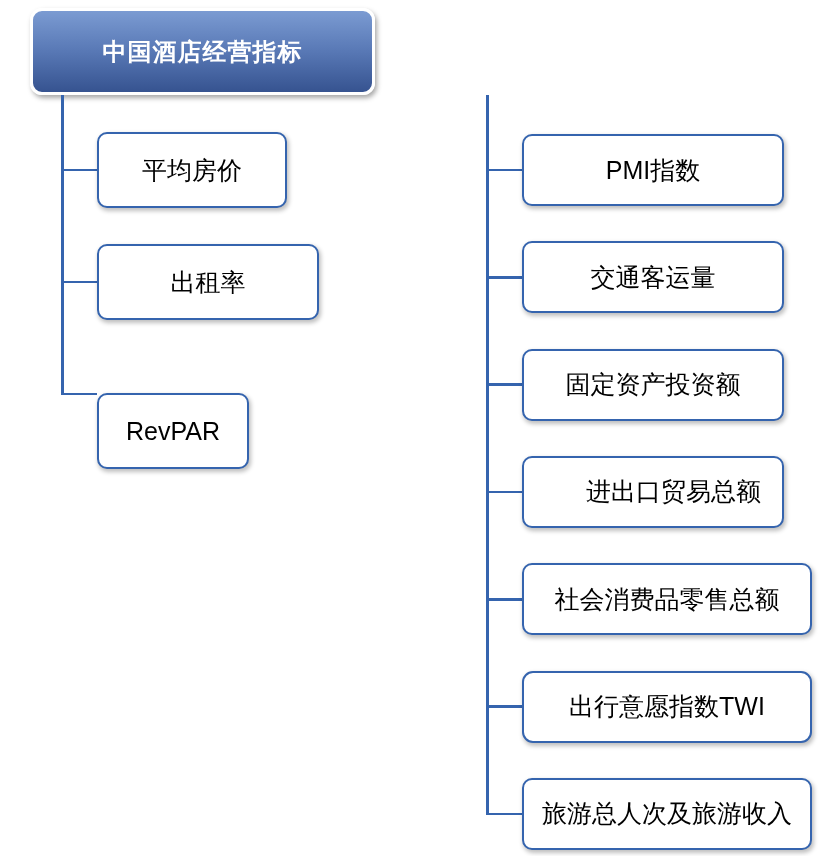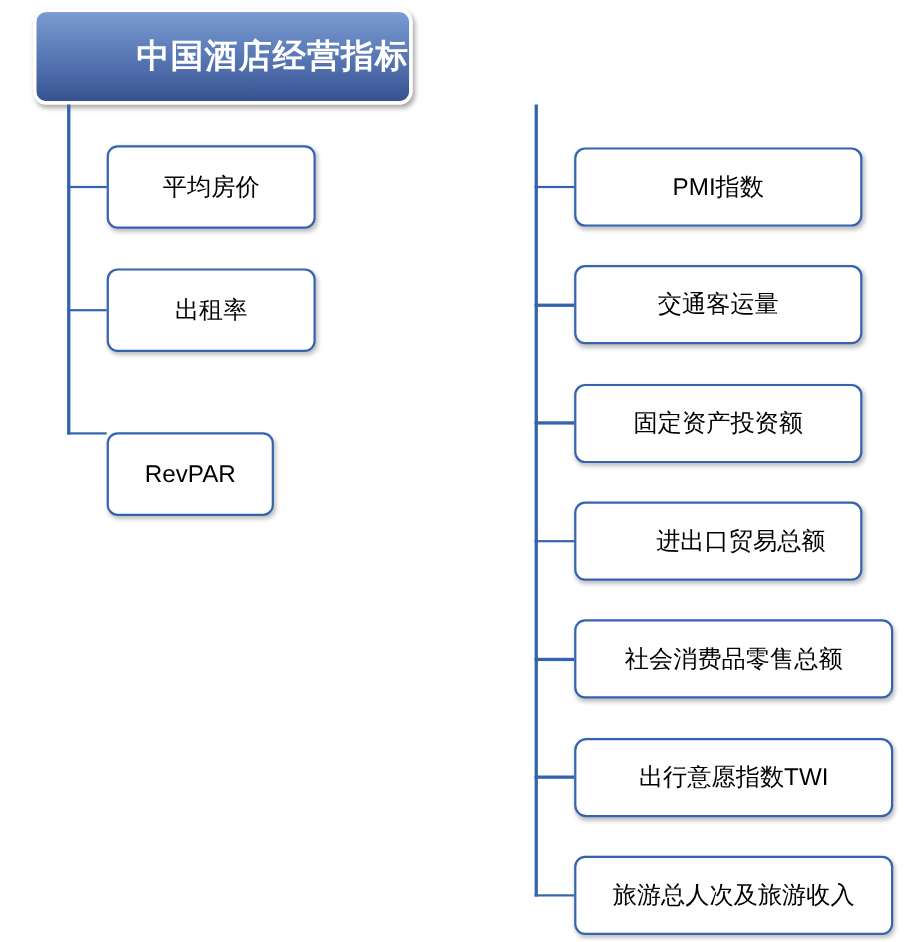--- a/index.html
+++ b/index.html
@@ -11,62 +11,62 @@
     overflow:hidden;
   }
   .tree{position:absolute;inset:0;}
   .header{
     position:absolute;
     box-sizing:border-box;
     border:3px solid #fff;
     border-radius:12px;
     background:linear-gradient(180deg,var(--grad-top,#7B9BD2) 0%,var(--grad-mid,#5878B5) 50%,var(--grad-bottom,#365390) 100%);
     box-shadow:2px 3px 5px rgba(0,0,0,0.35);
-    display:flex;align-items:center;justify-content:flex-end;
+    display:flex;align-items:center;justify-content:center;
     color:var(--header-text,#fff);
-    font-size:30px;font-weight:700;letter-spacing:1px;
+    font-size:24px;font-weight:700;letter-spacing:1px;
     white-space:nowrap;
   }
   .vline{
     position:absolute;width:2.5px;
     background:var(--line,#3564AE);
   }
   .branch{
     position:absolute;height:2.5px;
     background:var(--line,#3564AE);
   }
   .node{
     position:absolute;
     box-sizing:border-box;
     background:var(--node-bg,#fff);
     border:2.5px solid var(--line,#3564AE);
     border-radius:10px;
     box-shadow:1.5px 2.5px 4px rgba(0,0,0,0.25);
     display:flex;align-items:center;justify-content:center;
     color:var(--node-text,#000);
-    font-size:22px;
+    font-size:25px;
     white-space:nowrap;
   }
 </style>
 </head>
 <body>
 
 <div class="canvas">
 
   <section class="tree">
     <div class="header" style="left:30px;top:8px;width:345px;height:87px">
       <span>中国酒店经营指标</span>
     </div>
     <div class="vline" style="left: 61px; top: 95px; height: 300.25px;"></div>
   <div class="branch" style="left: 61px; top: 168.75px; width: 36px;"></div>
       <div class="node" style="left: 97px; top: 132px; width: 190px; height: 76px;">
         <span>平均房价</span>
       </div>
       <div class="branch" style="left: 61px; top: 280.75px; width: 36px;"></div>
-      <div class="node" style="left: 97px; top: 244px; width: 190px; height: 76px;">
+      <div class="node" style="left: 97px; top: 244px; width: 222px; height: 76px;">
         <span>出租率</span>
       </div>
       <div class="branch" style="left: 61px; top: 392.75px; width: 36px;"></div>
       <div class="node" style="left: 97px; top: 360px; width: 152px; height: 76px; margin-top: 33px;">
         <span>RevPAR</span>
       </div>
     </section>
 
   <section class="tree">
     <div class="vline" style="left: 486px; top: 95px; height: 720.23px;"></div>

